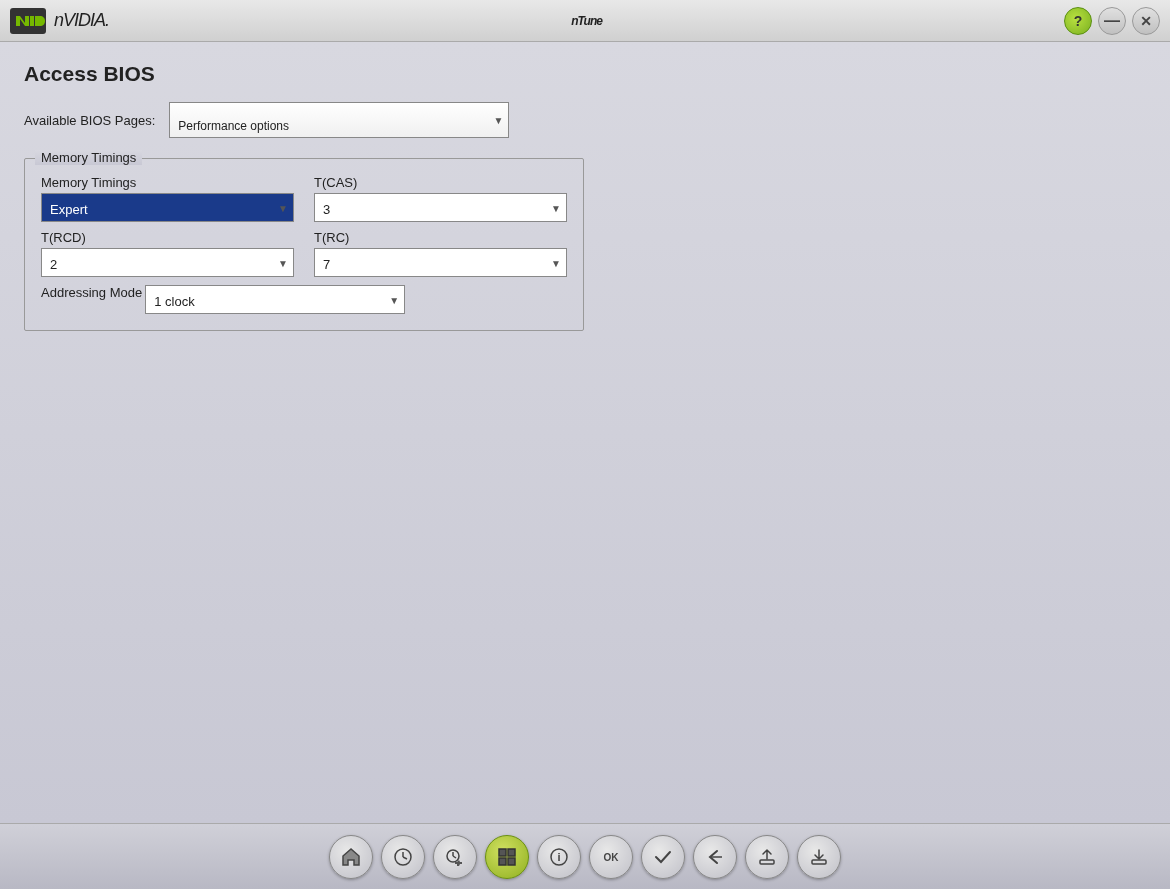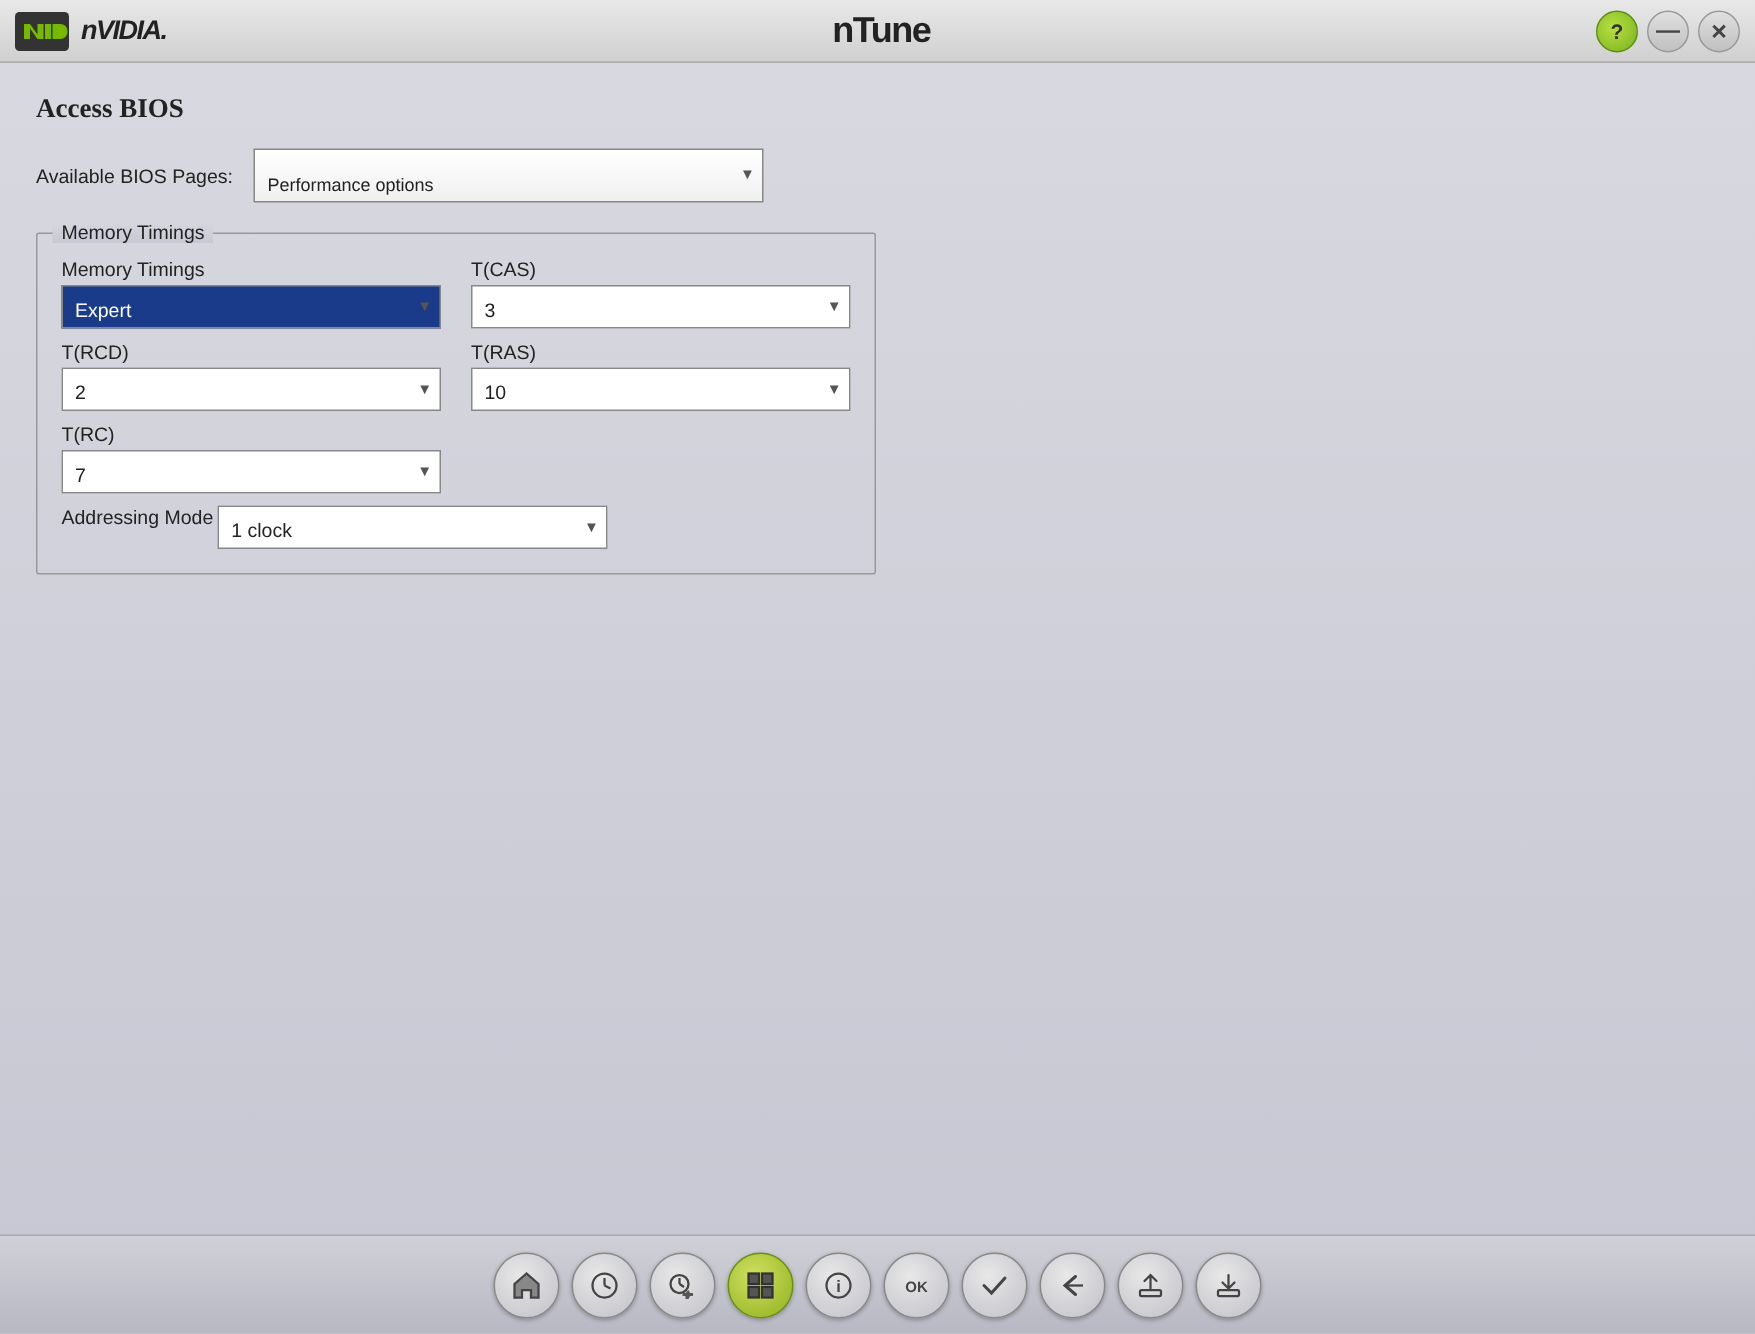--- a/index.html
+++ b/index.html
@@ -42,28 +42,29 @@
     }
 
     .nvidia-logo svg {
       width: 36px;
       height: 26px;
     }
 
     .title-bar-brand {
       font-size: 18px;
       font-style: italic;
-      font-weight: bold;
+      font-weight: normal;
       color: #222;
       letter-spacing: -1px;
       text-align: right;
     }
 
     .title-bar-center {
-      font-size: 24px;
+      font-size: 12px;
+      font-style: italic;
       font-weight: bold;
       color: #222;
       letter-spacing: -1px;
     }
 
     .title-bar-controls {
       display: flex;
       align-items: center;
       gap: 6px;
     }
@@ -103,25 +104,24 @@
 
     
     .main-content {
       flex: 1;
       background: linear-gradient(to bottom, #d8d8e0, #c8c8d4);
       padding: 20px 24px;
       overflow: hidden;
     }
 
     .page-title {
-      font-size: 18px;
+      font-size: 21px;
       font-weight: bold;
       color: #222;
       margin-bottom: 16px;
-      font-family: Liberation Serif, serif;
     }
 
     .bios-pages-row {
       display: flex;
       align-items: center;
       gap: 14px;
       margin-bottom: 20px;
     }
 
     .bios-pages-label {
@@ -351,33 +351,20 @@
           <select>
             <option>2</option>
             <option>3</option>
             <option>4</option>
             <option>Auto</option>
           </select>
         </div>
       </div>
 
 
-      <div class="timing-field">
-        <span class="timing-label">T(RAS)</span>
-        <div class="timing-select-wrapper">
-          <select>
-            <option>10</option>
-            <option>8</option>
-            <option>9</option>
-            <option>11</option>
-            <option>12</option>
-            <option>Auto</option>
-          </select>
-        </div>
-      </div>
 
       <div class="timing-field">
         <span class="timing-label">T(RC)</span>
         <div class="timing-select-wrapper">
           <select>
             <option>7</option>
             <option>6</option>
             <option>8</option>
             <option>Auto</option>
           </select>

